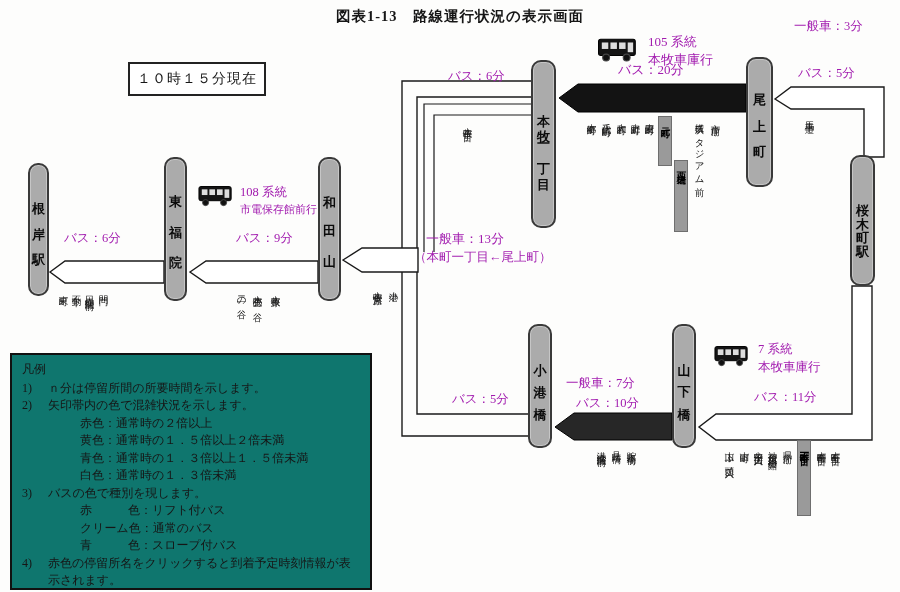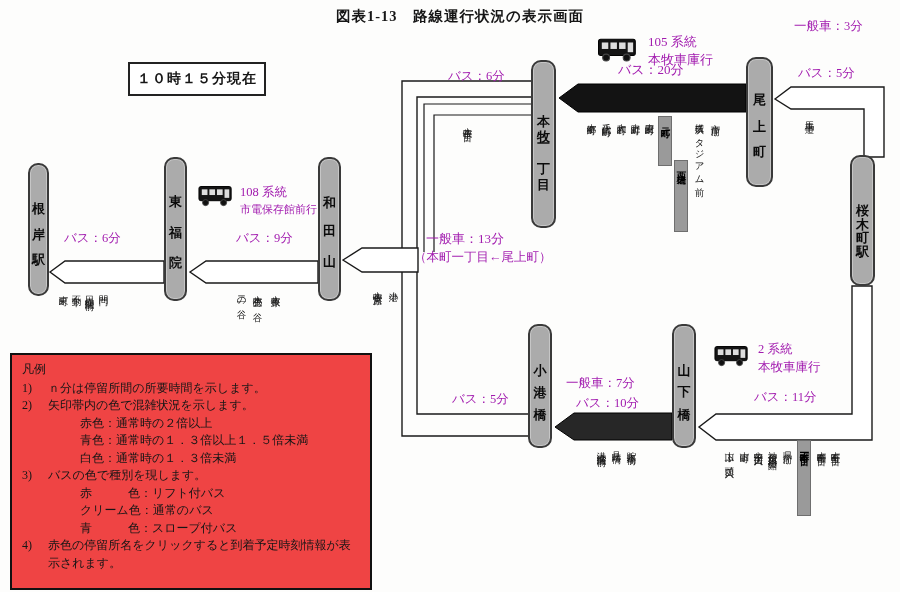--- a/index.html
+++ b/index.html
@@ -2,36 +2,36 @@
 <html><head>
 <meta charset="utf-8">
 <style>
   html,body{margin:0;padding:0;background:#fff;}
   #canvas{position:relative;width:900px;height:592px;background:#fdfdfc;overflow:hidden;
           font-family:"Liberation Serif","DejaVu Serif",serif;color:#161616;}
   #routes{position:absolute;left:0;top:0;z-index:1;}
   .title{position:absolute;left:336px;top:7px;font-size:14.5px;font-weight:bold;letter-spacing:1px;white-space:nowrap;z-index:4;}
   .clockbox{position:absolute;left:128px;top:62px;width:134px;height:30px;border:2px solid #222;
             display:flex;align-items:center;justify-content:center;background:#fff;z-index:4;}
-  .clockbox span{font-size:14px;font-weight:bold;letter-spacing:1px;}
+  .clockbox span{font-size:14px;font-weight:normal;letter-spacing:1px;}
   .node{position:absolute;background:#ababab;border:2px solid #3a3a3a;border-radius:10px;
         display:flex;align-items:center;justify-content:center;box-sizing:border-box;z-index:3;
         box-shadow:inset 0 0 0 1px #c6c6c6;}
   .node > span{writing-mode:vertical-rl;text-orientation:upright;font-weight:bold;font-size:13px;
         color:#0b0b0b;line-height:1;white-space:nowrap;}
   .tlabel{position:absolute;font-size:12.5px;white-space:nowrap;z-index:4;color:#a21caf;}
   .tlabel.small{font-size:11px;}
   .tlabel.big{font-size:13px;}
   .stop{position:absolute;writing-mode:vertical-rl;text-orientation:upright;font-size:9.5px;
         letter-spacing:1.5px;line-height:1;color:#161616;white-space:nowrap;z-index:2;}
   .stop.red{background:#9a9a9a;border:1px solid #6e6e6e;color:#000;font-weight:bold;
         padding:3px 1px;cursor:pointer;box-sizing:border-box;}
   .bus{position:absolute;z-index:4;}
   .legend{position:absolute;left:10px;top:353px;width:362px;height:237px;border:2px solid #111;
-          box-sizing:border-box;background:#ef4444;z-index:4;padding:6px 8px 4px 10px;font-size:12px;line-height:17.5px;}
+          box-sizing:border-box;background:#0f766e;z-index:4;padding:6px 8px 4px 10px;font-size:12px;line-height:17.5px;}
   .legend .hd{margin-bottom:1px;}
   .legend .li{display:flex;}
   .legend .no{width:26px;flex:0 0 26px;}
   .legend .txt{flex:1;}
   .legend .ind{margin-left:58px;}
   .u{text-underline-offset:2px;}
 </style>
 </head>
 <body>
 
@@ -116,21 +116,21 @@
     <rect x="20" y="6" width="6" height="6" fill="#ddd"></rect>
       <rect x="28" y="6" width="5" height="9" fill="#ddd"></rect>
     <circle cx="8" cy="20" r="3.2" fill="#111" stroke="#444"></circle>
       <circle cx="27" cy="20" r="3.2" fill="#111" stroke="#444"></circle>
   </svg>
 
   <div class="tlabel" style="left:240px;top:184px;">108 系統</div>
   <div class="tlabel small" style="left:240px;top:202px;">市電保存館前行</div>
   <div class="tlabel big" style="left:648px;top:33px;">105 系統</div>
   <div class="tlabel big" style="left:648px;top:51px;">本牧車庫行</div>
-  <div class="tlabel" style="left:758px;top:341px;">2 系統</div>
+  <div class="tlabel" style="left:758px;top:341px;">7 系統</div>
   <div class="tlabel" style="left:758px;top:359px;">本牧車庫行</div>
 
   <div class="tlabel" style="left:64px;top:230px;">バス：6分</div>
   <div class="tlabel" style="left:236px;top:230px;">バス：9分</div>
   <div class="tlabel" style="left:448px;top:68px;">バス：6分</div>
   <div class="tlabel big" style="left:618px;top:61px;">バス：20分</div>
   <div class="tlabel" style="left:798px;top:65px;">バス：5分</div>
   <div class="tlabel big" style="left:426px;top:230px;">一般車：13分</div>
   <div class="tlabel" style="left:414px;top:249px;">（本町一丁目←尾上町）</div>
   <div class="tlabel" style="left:754px;top:389px;">バス：11分</div>
@@ -181,20 +181,21 @@
     <div class="hd">凡例</div>
     <div class="li">
       <span class="no">1)</span>
       <span class="txt"><span>ｎ分は停留所間の</span><span class="u">所要時間</span><span>を示します。</span></span>
     </div>
     <div class="li">
       <span class="no">2)</span>
       <span class="txt">矢印帯内の色で混雑状況を示します。</span>
     </div>
     <div class="ind"><span>赤色：</span><span class="u">通常時</span><span>の２倍以上</span></div>
+    <div class="ind"><span>黄色：</span><span>通常時の１．５倍以上２倍未満</span></div>
     <div class="ind"><span>青色：</span><span>通常時の１．３倍以上１．５倍未満</span></div>
     <div class="ind"><span>白色：</span><span>通常時の１．３倍未満</span></div>
     <div class="li">
       <span class="no">3)</span>
       <span class="txt">バスの色で種別を現します。</span>
     </div>
     <div class="ind"><span>赤　　　色：</span><span class="u">リフト付バス</span></div>
     <div class="ind"><span>クリーム色：</span><span>通常のバス</span></div>
     <div class="ind"><span>青　　　色：</span><span class="u">スロープ付バス</span></div>
     <div class="li">

